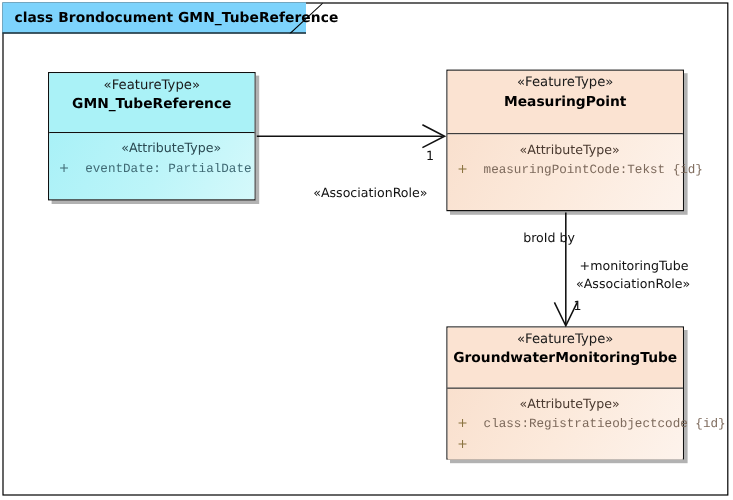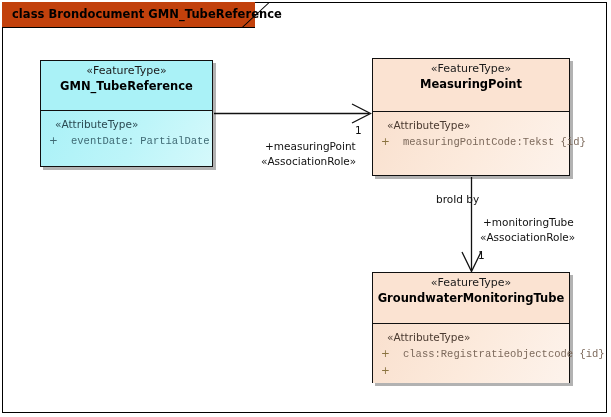--- a/index.html
+++ b/index.html
@@ -29,21 +29,21 @@
     box-sizing: border-box;
     background: transparent;
   }
   .title-tab {
     position: absolute;
     left: 2px;
     top: 2px;
     width: 253px;
     height: 26px;
     box-sizing: border-box;
-    background: #c2410c;
+    background: #7dd3fc;
     border-bottom: 1px solid #000000;
     border-right: 0;
     overflow: visible;
   }
   .title-tab .tab-diag {
     position: absolute;
     right: -14px;
     top: 0;
     width: 28px;
     height: 26px;
@@ -91,20 +91,21 @@
   }
   .uml-attrs {
     box-sizing: border-box;
     padding: 6px 4px 6px 8px;
   }
   .attr-stereotype {
     font-size: 10.5px;
     line-height: 15px;
     padding-left: 6px;
     white-space: nowrap;
+    margin-left: 46px;
   }
   .attr-row {
     display: flex;
     align-items: baseline;
     font-size: 10.5px;
     line-height: 16px;
     white-space: nowrap;
   }
   .attr-vis {
     width: 22px;
@@ -168,21 +169,20 @@
   <svg class="conn-svg" viewBox="0 0 611 417">
 
     <line x1="214" y1="113.5" x2="369" y2="113.5" stroke="#111111" stroke-width="1.3"></line>
     <path d="M 352 104 L 370.5 113.5 L 352 123" fill="none" stroke="#111111" stroke-width="1.3"></path>
 
     <line x1="471.5" y1="177" x2="471.5" y2="270" stroke="#111111" stroke-width="1.3"></line>
     <path d="M 462 252 L 471.5 271.5 L 481 252" fill="none" stroke="#111111" stroke-width="1.3"></path>
   </svg>
 
   <div class="conn-label" style="left:355px; top:123px;">1</div>
-  <div class="conn-label" style="left:265px; top:139px;">+measuringPoint</div>
   <div class="conn-label" style="left:261px; top:154px;">«AssociationRole»</div>
 
   <div class="conn-label" style="left:436px; top:192px;">broId by</div>
   <div class="conn-label" style="left:483px; top:215px;">+monitoringTube</div>
   <div class="conn-label" style="left:480px; top:230px; width:126px; overflow:hidden;">«AssociationRole»</div>
   <div class="conn-label" style="left:478px; top:248px;">1</div>
 
   <div class="uml-class theme-cyan" style="left:40px; top:60px; width:173px; height:107px;">
     <div class="uml-header" style="height:49px;">
       <div class="stereotype">«FeatureType»</div>

